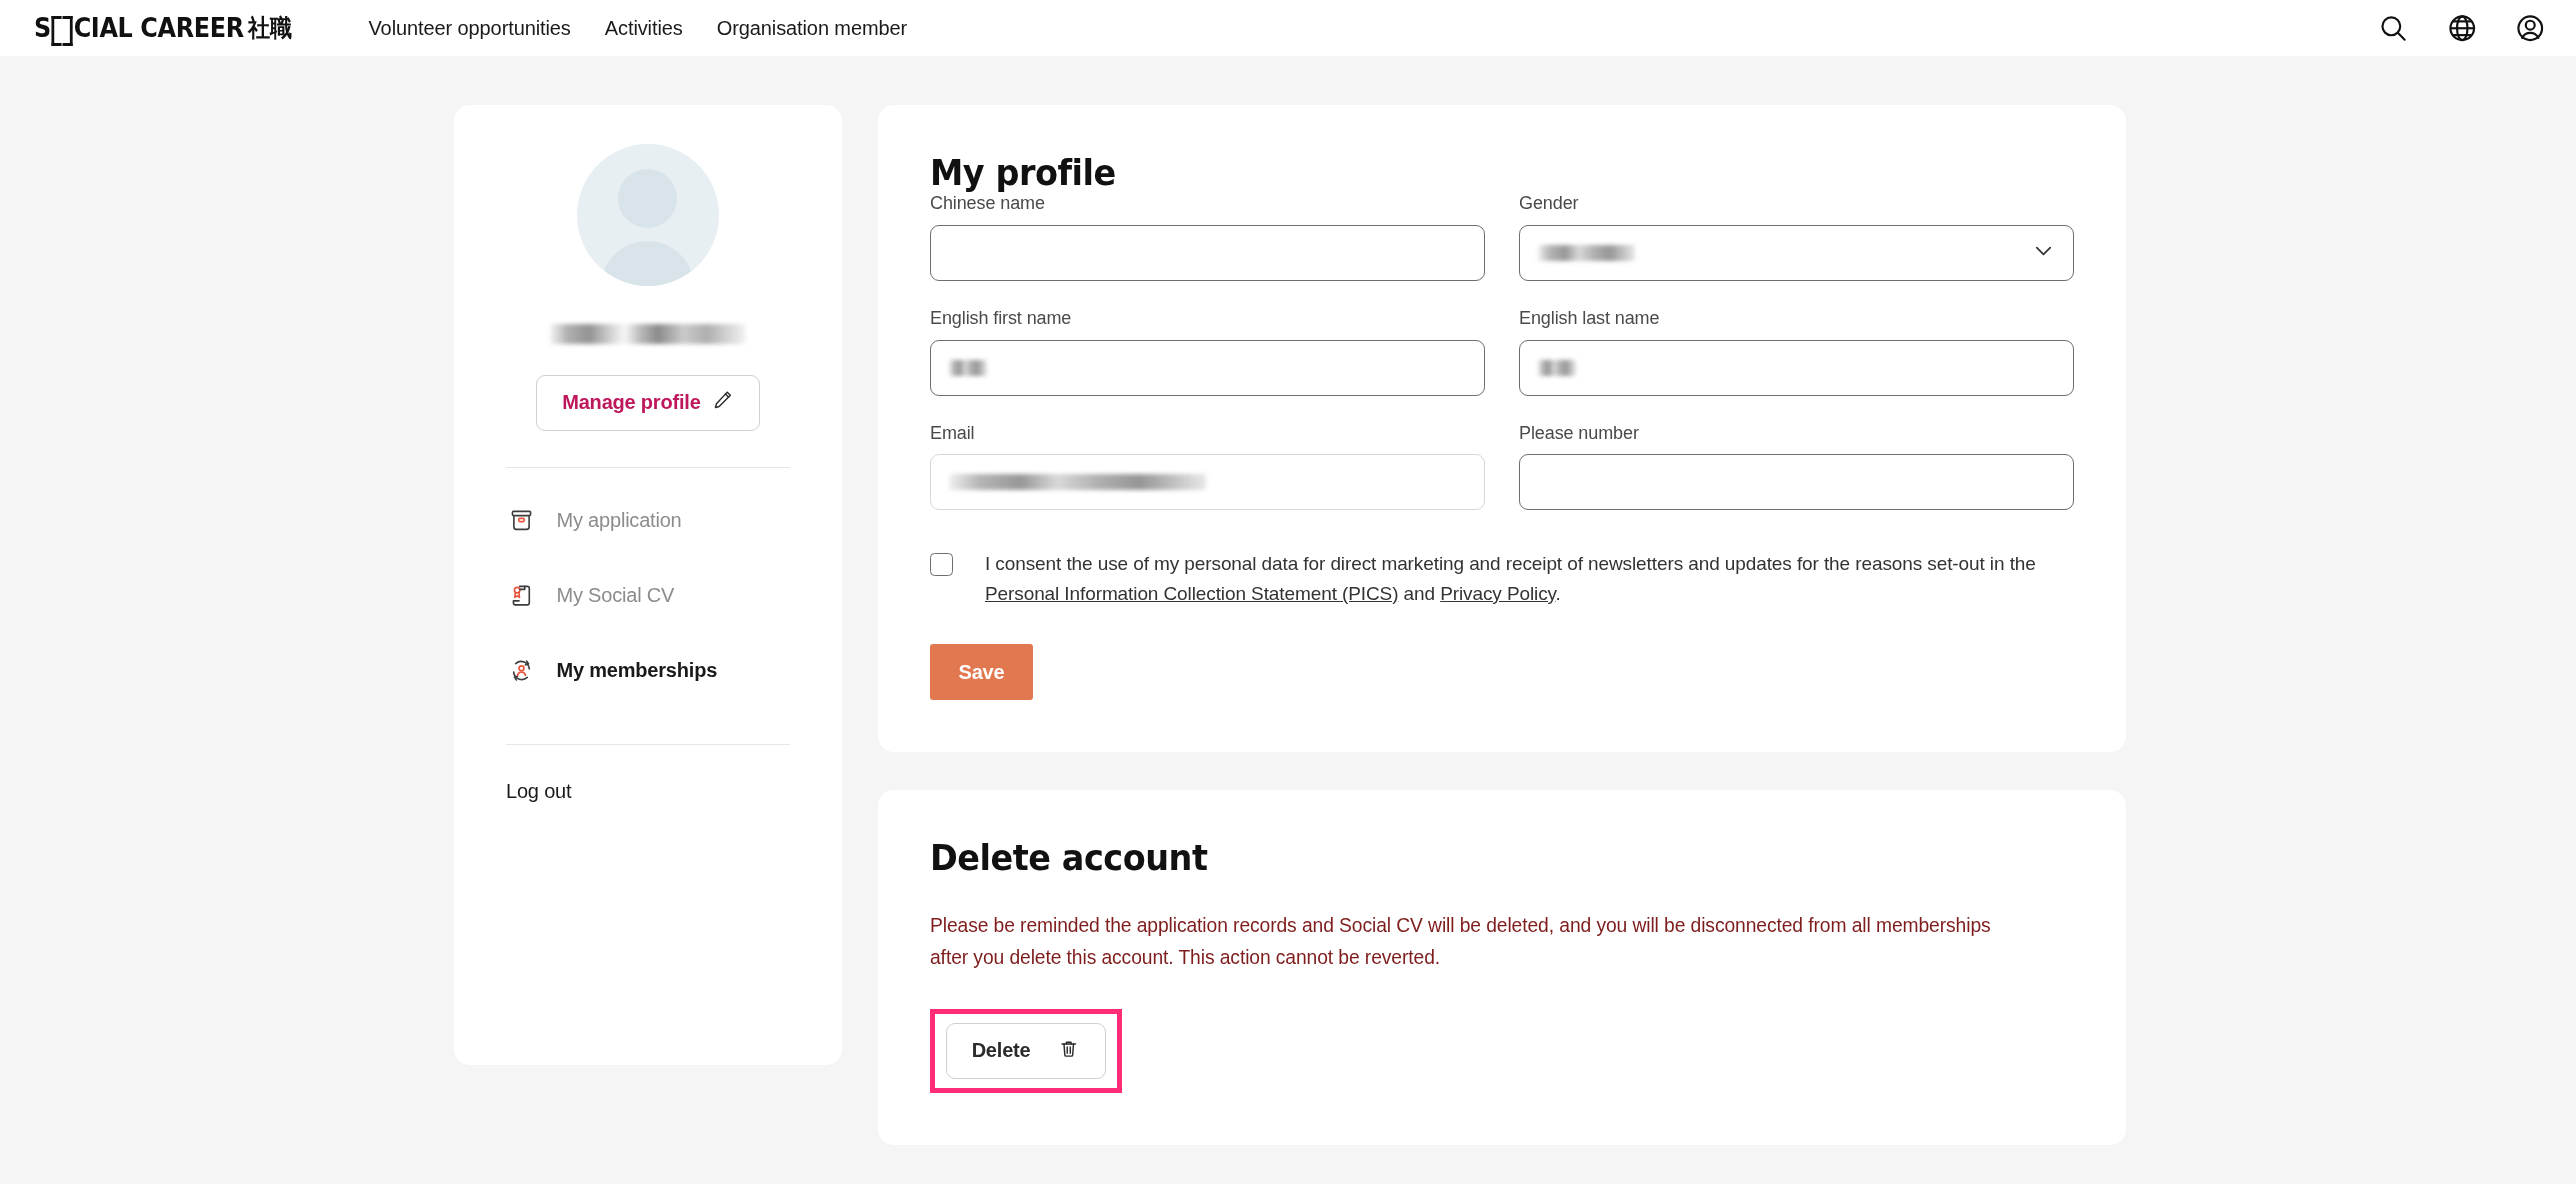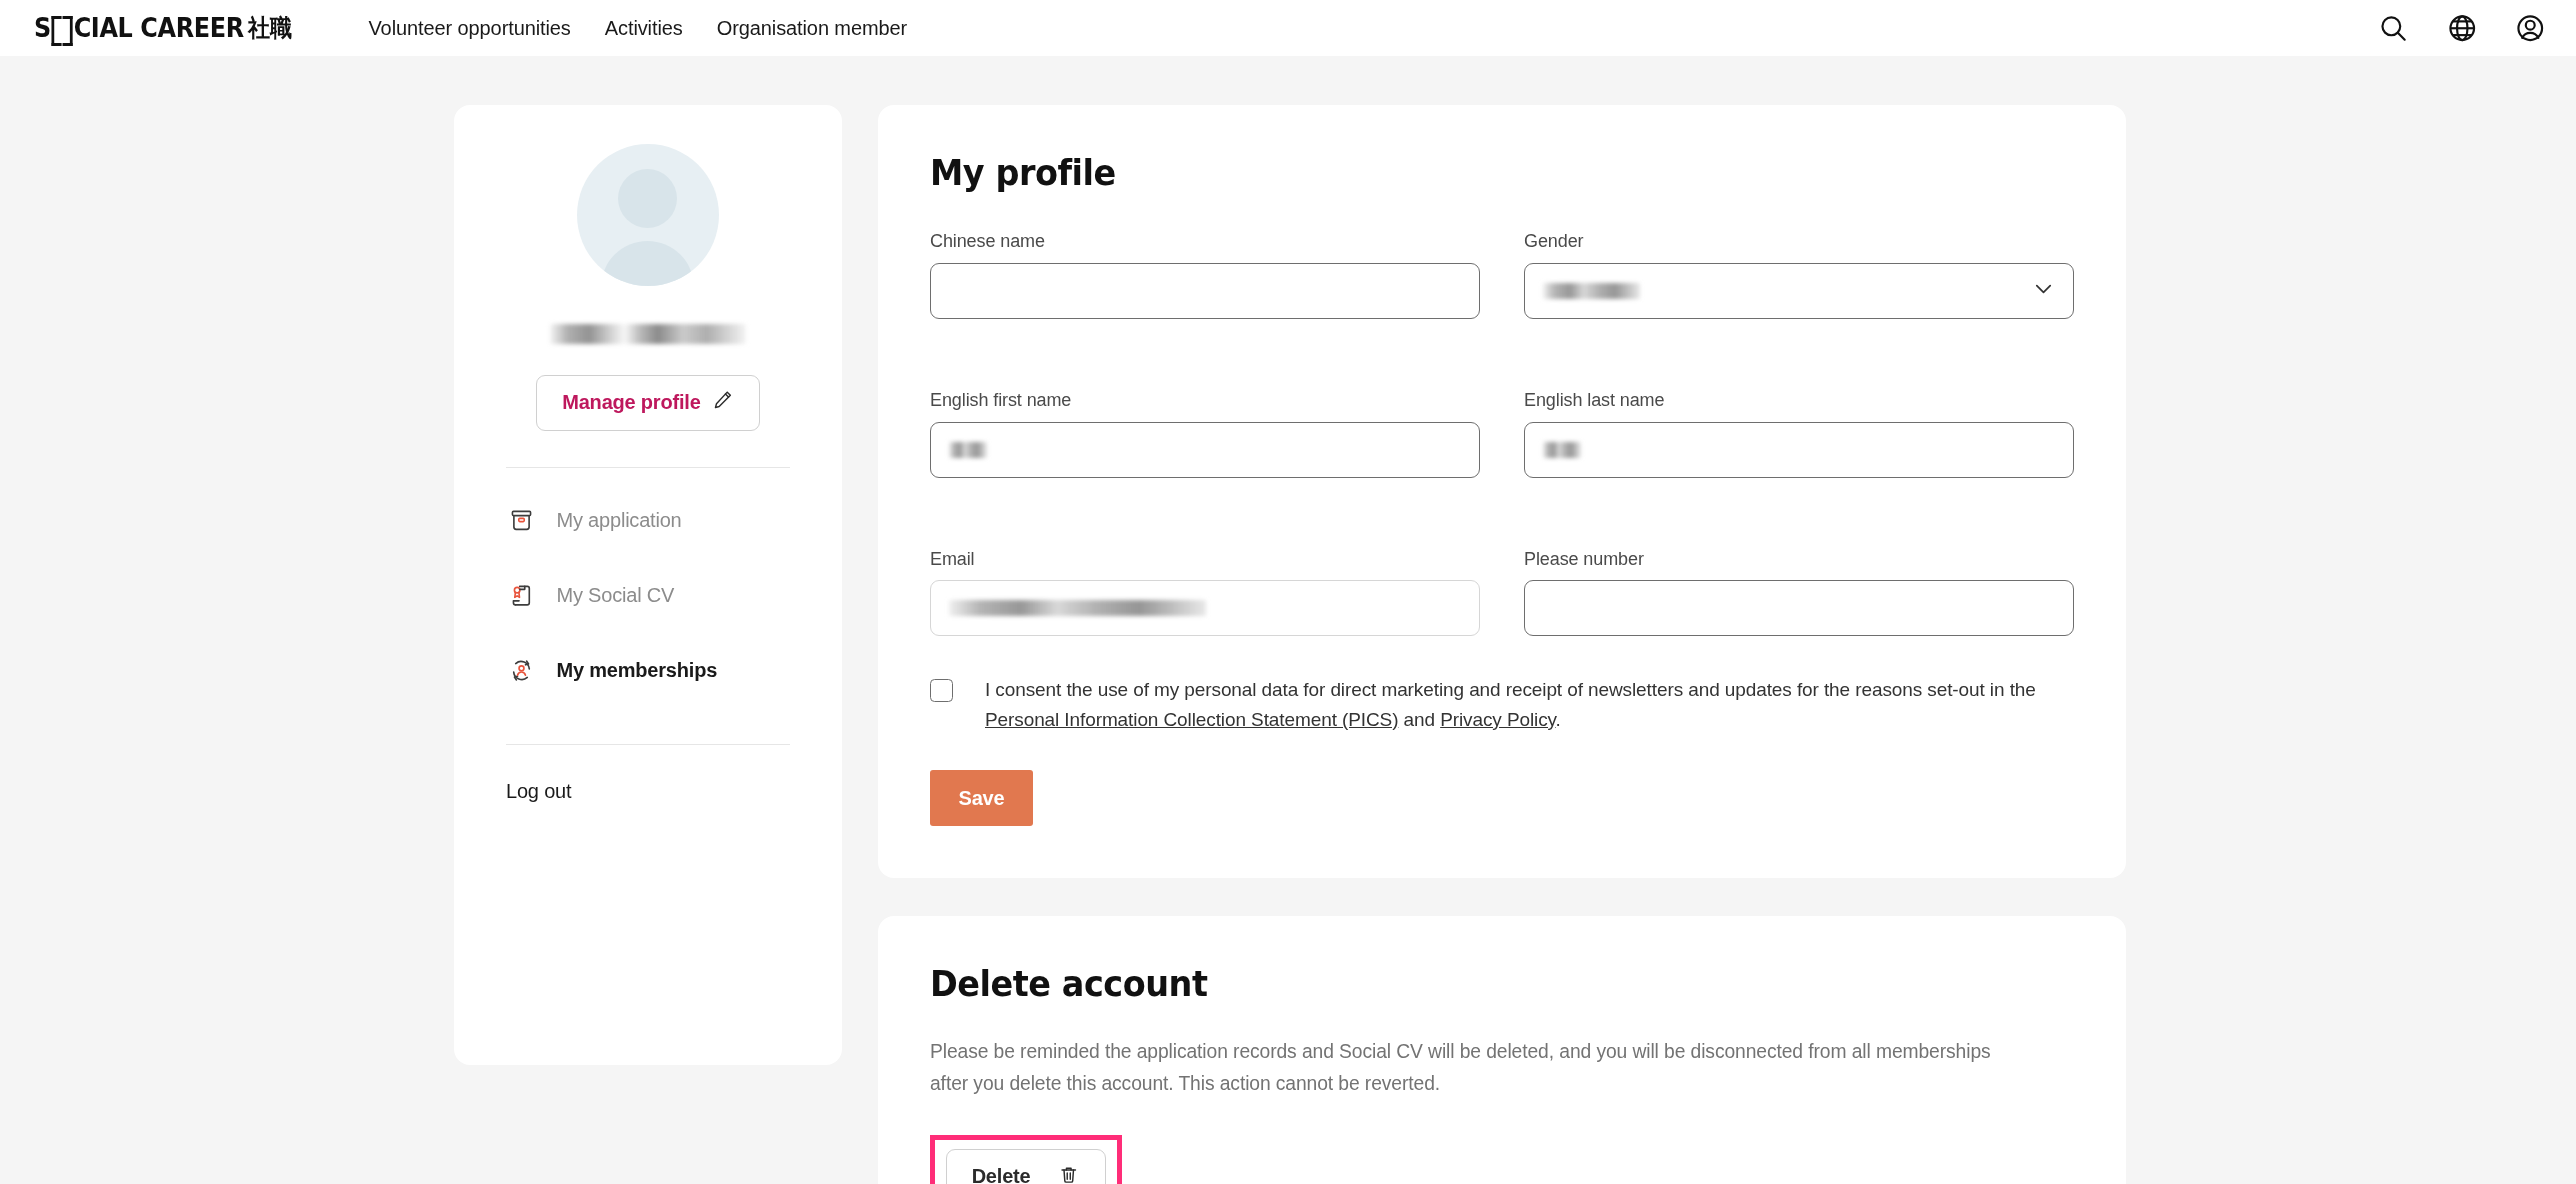--- a/index.html
+++ b/index.html
@@ -195,22 +195,20 @@
     letter-spacing: -0.5px;
     font-family: "DejaVu Sans", sans-serif;
     transform: scaleX(0.93);
     transform-origin: left center;
   }
   .form-grid {
     display: grid;
     grid-template-columns: 1fr 1fr;
     column-gap: 34px;
     row-gap: 0;
-    margin-top: 38px;
-    gap: 44px;
   }
   .field { margin-bottom: 27px; }
   .field label {
     display: block;
     font-size: 18px;
     color: #4a4a4a;
     margin-bottom: 10.8px;
     letter-spacing: -0.1px;
   }
   .input {
@@ -280,21 +278,21 @@
     font-weight: 700;
     font-family: "Liberation Sans", sans-serif;
     cursor: pointer;
     letter-spacing: -0.2px;
   }
 
   .delete-desc {
     margin-top: 32px;
     font-size: 19.3px;
     line-height: 1.62;
-    color: #737373;
+    color: #7f1d1d;
     max-width: 1068px;
     letter-spacing: -0.1px;
   }
   .delete-highlight {
     display: inline-block;
     margin-top: 36px;
     border: 5.4px solid #ff2d78;
     padding: 9px 10.8px;
   }
   .delete-btn {

